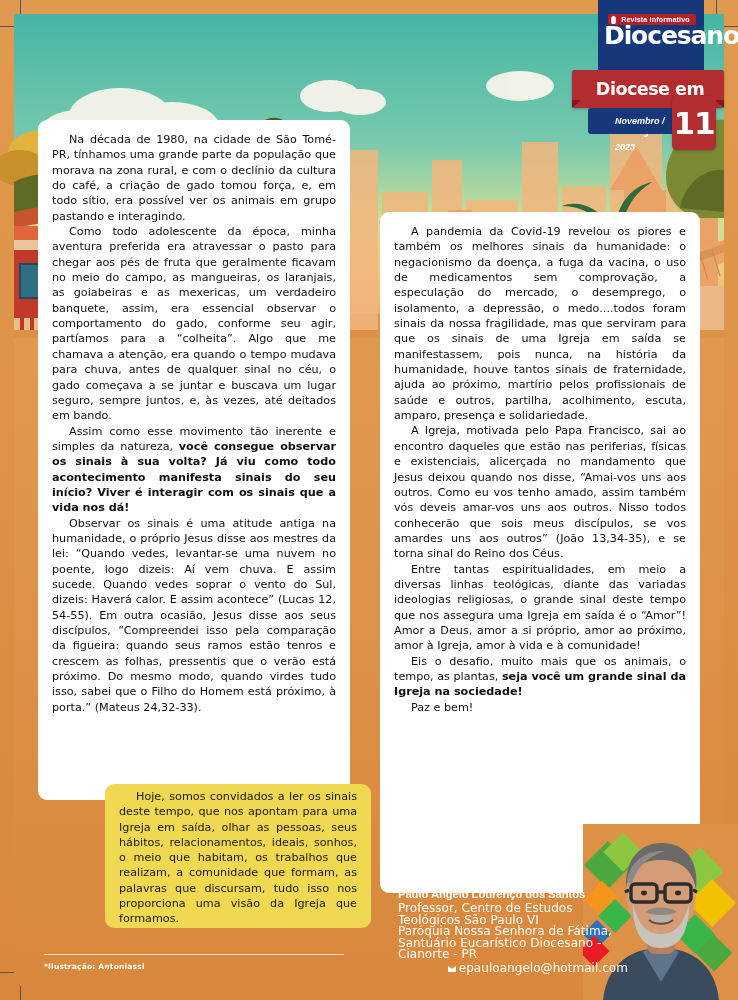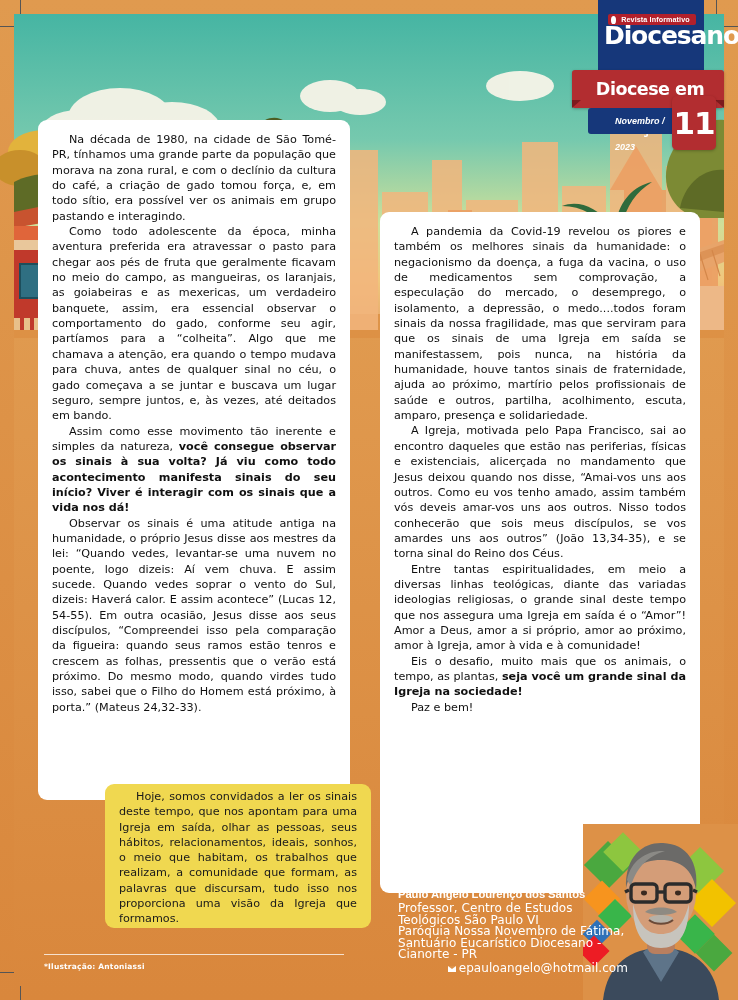--- a/index.html
+++ b/index.html
@@ -414,21 +414,21 @@
   <div id="callout">
     <p>Hoje, somos convidados a ler os sinais deste tempo, que nos apontam para uma Igreja em saída, olhar as pessoas, seus hábitos, relacionamentos, ideais, sonhos, o meio que habitam, os trabalhos que realizam, a comunidade que formam, as palavras que discursam, tudo isso nos proporciona uma visão da Igreja que formamos.</p>
   </div>
 
   <div class="footer-rule"></div>
   <div class="footer-note">*Ilustração: Antoniassi</div>
 
   <div class="author">
     <div class="author-name">Paulo Angelo Lourenço dos Santos</div>
     <div class="author-line">Professor, Centro de Estudos Teológicos São Paulo VI</div>
-    <div class="author-line">Paróquia Nossa Novembro de Fátima,</div>
+    <div class="author-line">Paróquia Nossa Senhora de Fátima,</div>
     <div class="author-line">Santuário Eucarístico Diocesano - Cianorte - PR</div>
     <div class="author-mail">
       <span class="mail-ic"></span>
       <span class="author-line">epauloangelo@hotmail.com</span>
     </div>
   </div>
 
   <div class="photo-wrap">
     <svg viewBox="0 0 155 176" width="155" height="176" xmlns="http://www.w3.org/2000/svg">
       <rect x="0" y="0" width="155" height="176" fill="#dd9147"></rect>

